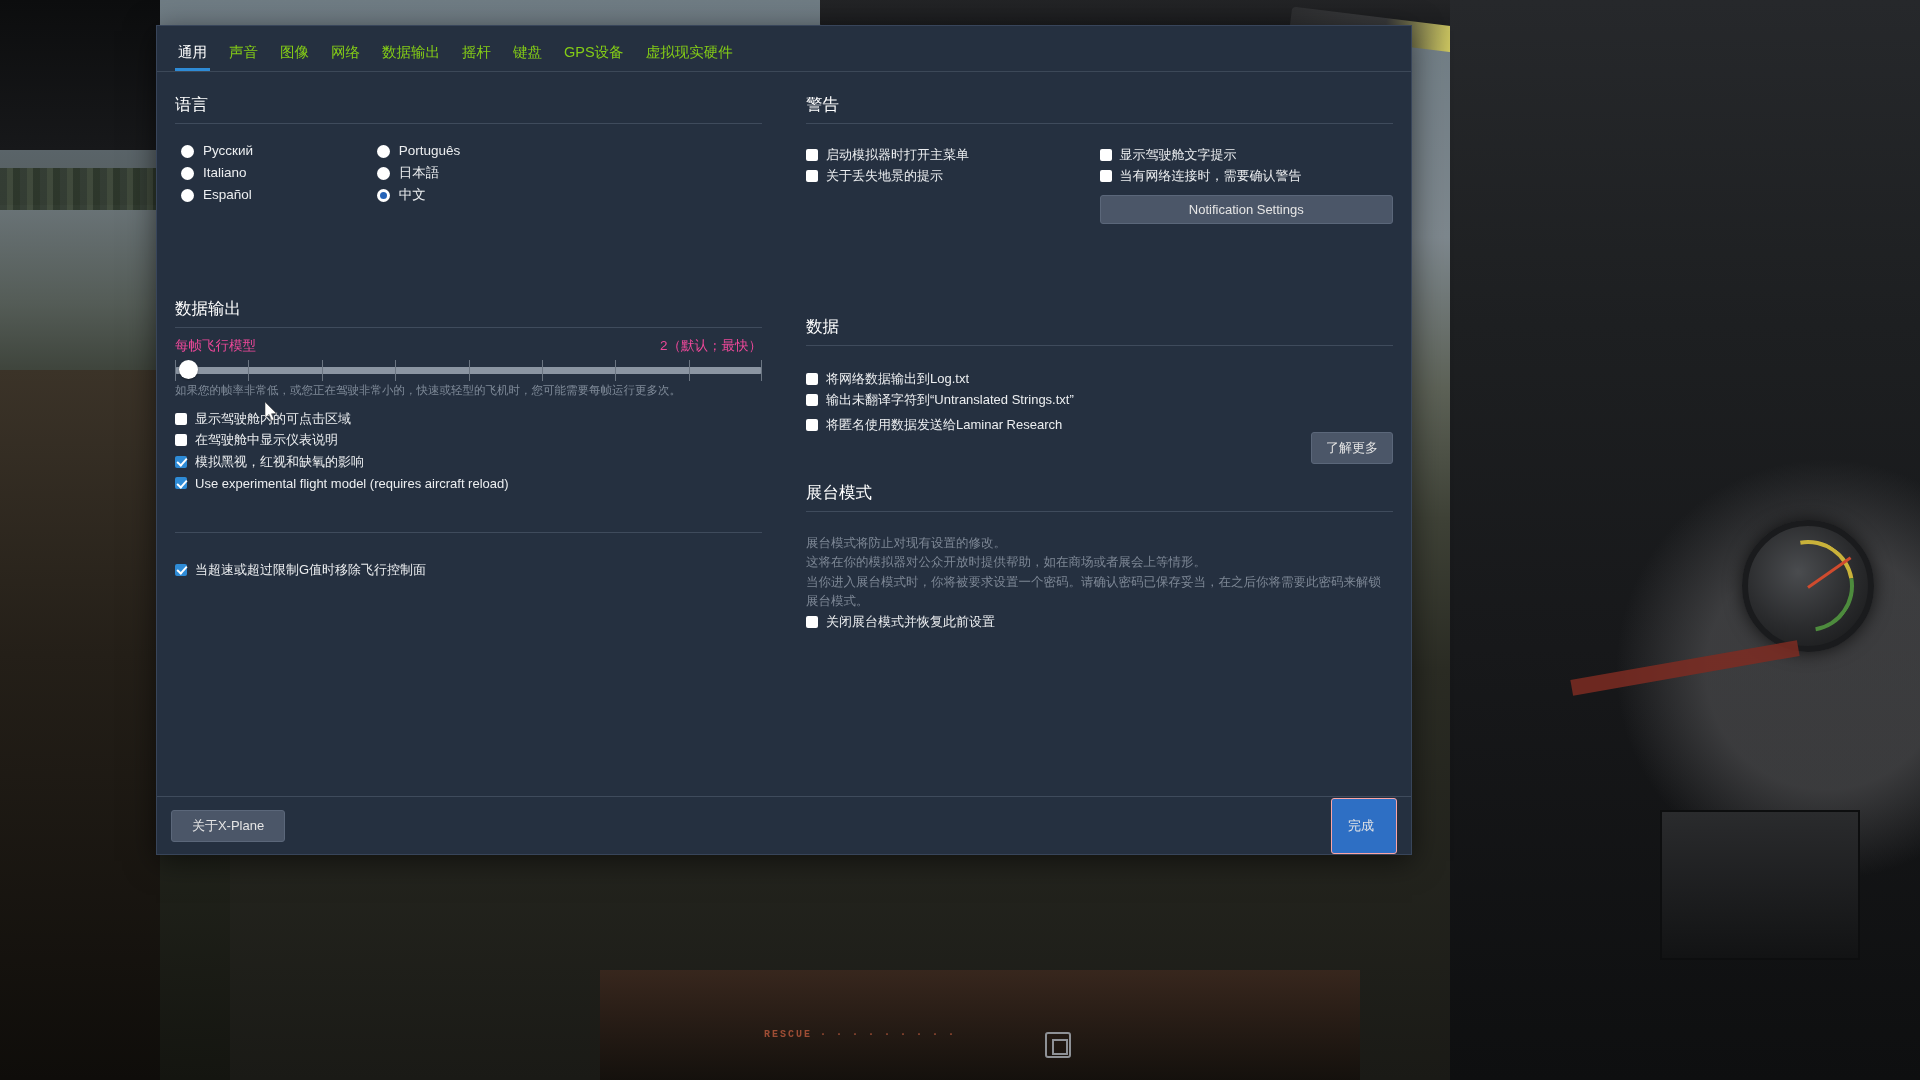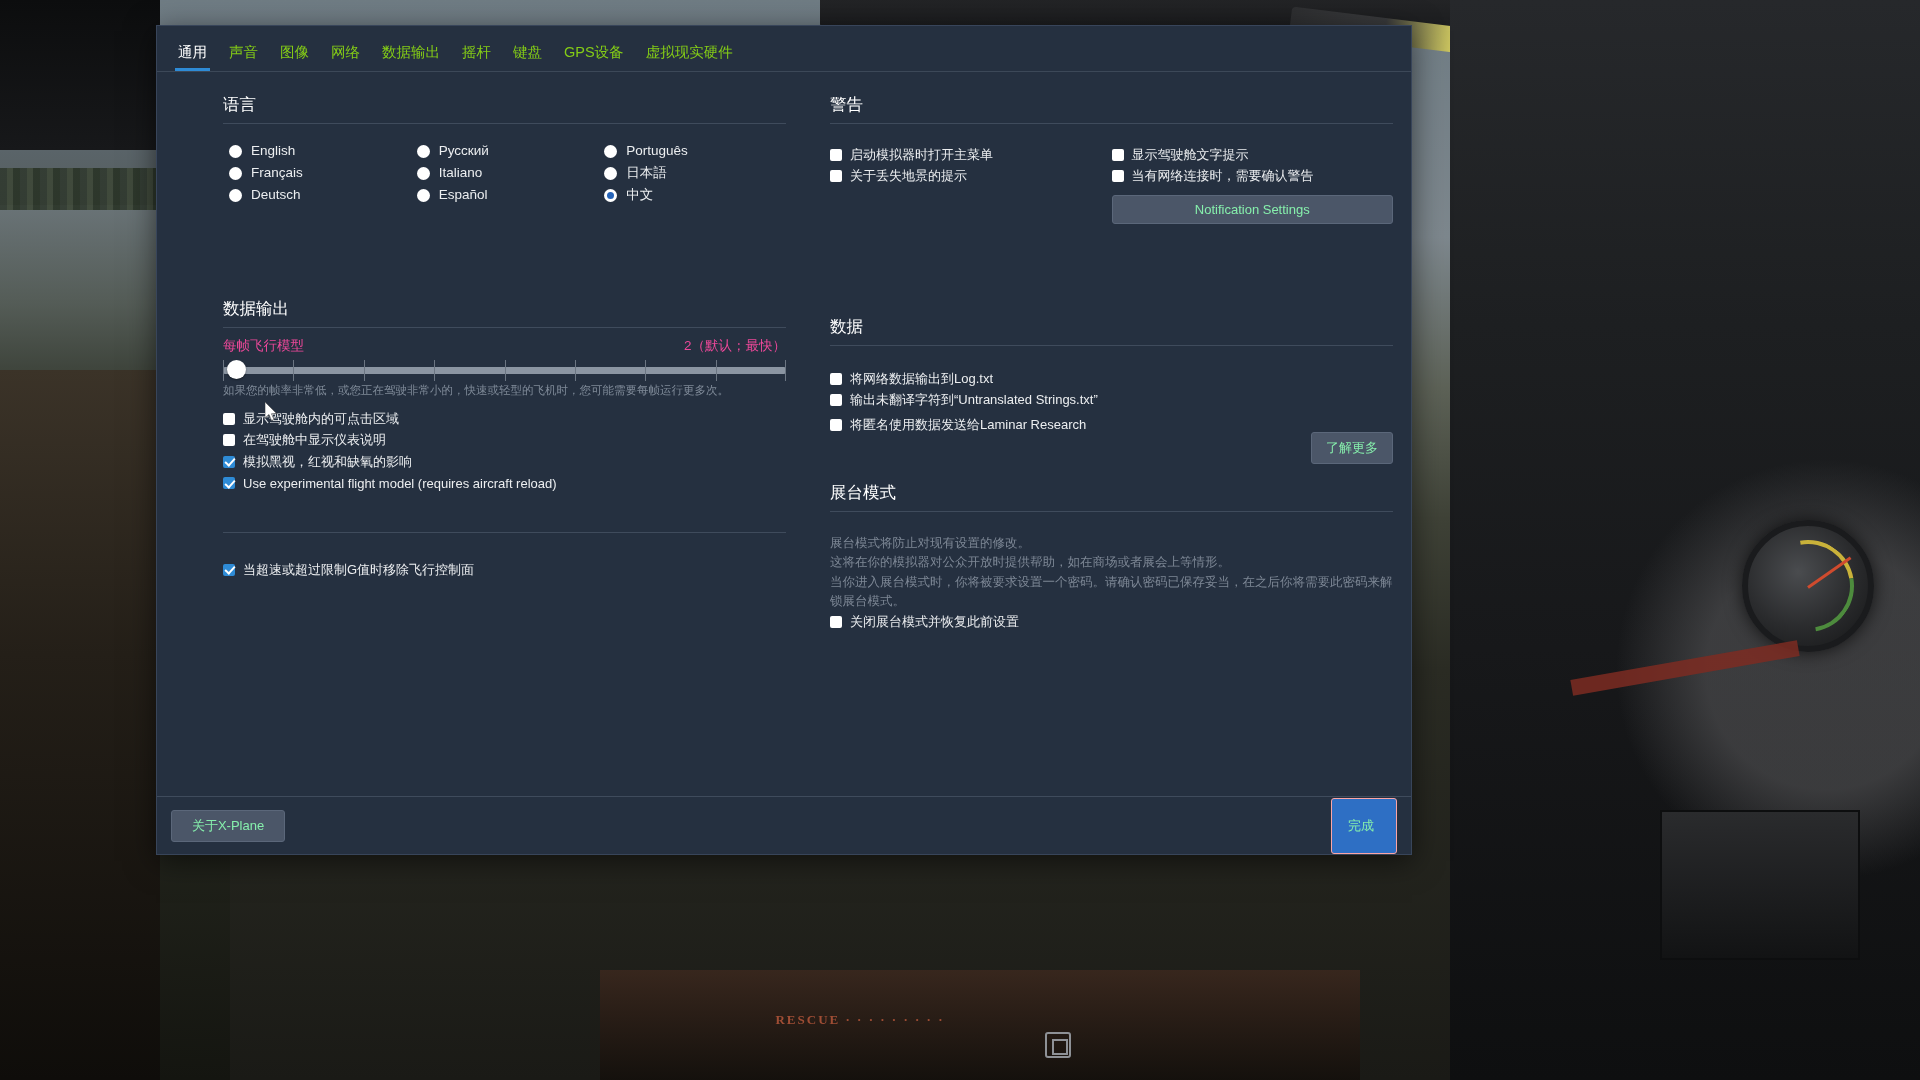--- a/index.html
+++ b/index.html
@@ -73,23 +73,23 @@
   #bg .lowerbox {
     position: absolute; right: 60px; bottom: 120px; width: 200px; height: 150px;
     background: linear-gradient(180deg, #2a2b2d, #121314);
     border: 2px solid #0d0e0f;
   }
   #bg .bottomstrip {
     position: absolute; left: 600px; bottom: 0; width: 760px; height: 110px;
     background: linear-gradient(180deg, rgba(60,40,30,.85), rgba(20,16,12,.95));
   }
   #bg .rescue {
-    position: absolute; left: 660px; bottom: 52px; width: 400px;
-    color: #b4563a; font-size: 13px; letter-spacing: 2px; font-weight: bold;
-    opacity: .85; font-family: Liberation Serif, serif; text-align: center;
+    position: absolute; left: 660px; bottom: 40px; width: 400px;
+    color: #b4563a; font-size: 10px; letter-spacing: 2px; font-weight: bold;
+    opacity: .85; font-family: Liberation Mono, monospace; text-align: center;
   }
   #bg .placard {
     position: absolute; left: 1045px; bottom: 22px; width: 26px; height: 26px;
     border: 2px solid #8e9196; border-radius: 3px;
   }
   #bg .placard:after {
     content: ""; position: absolute; left: 5px; top: 5px; width: 12px; height: 12px;
     border: 2px solid #8e9196;
   }
   #bg .topleftdark {
@@ -132,21 +132,21 @@
     height: 3px; background: #2e8bd6;
   }
 
   
   .content {
     display: flex;
     padding: 14px 10px 0 10px;
     height: 742px;
   }
   .col { width: 50%; padding: 0 8px; }
-  .col.left { padding-right: 22px; margin-left: 48px; }
+  .col.left { padding-right: 22px; }
   .col.right { padding-left: 22px; }
 
   .section { margin-bottom: 6px; }
   .section-title {
     font-size: 16.5px; color: #ffffff; padding: 8px 0 7px 0;
   }
   .section-rule { height: 1px; background: #3f4b5c; margin-bottom: 16px; }
 
   
   .radio-grid { display: flex; }
@@ -200,21 +200,21 @@
   }
   .slider-knob {
     position: absolute; top: 1px; left: 4px;
     width: 19px; height: 19px; border-radius: 50%;
     background: #ffffff; box-shadow: 0 1px 2px rgba(0,0,0,.4);
   }
   .slider-hint { font-size: 11.5px; color: #7f8a98; margin-bottom: 10px; }
 
   
   .btn {
-    background: #4b5668; border: 1px solid #5b677a; color: #86efac;
+    background: #4b5668; border: 1px solid #5b677a; color: #e5e5e5;
     font-size: 13px; padding: 6px 14px; border-radius: 3px; cursor: default;
     font-family: "Liberation Sans", sans-serif;
   }
   .btn-wide { display: block; width: 100%; text-align: center; }
 
   .para { font-size: 12.5px; color: #7d8795; line-height: 19.5px; }
 
   
   .footer {
     position: absolute; left: 0; right: 0; bottom: 0; height: 58px;
@@ -274,34 +274,20 @@
 
   <div class="content">
 
     <div class="col left">
 
       <div class="section">
         <div class="section-title">语言</div>
         <div class="section-rule"></div>
         <div class="radio-grid">
 
-          <div class="radio-col">
-            <div class="opt">
-              <span class="radio"></span>
-              <span class="opt-label">English</span>
-            </div>
-            <div class="opt">
-              <span class="radio"></span>
-              <span class="opt-label">Français</span>
-            </div>
-            <div class="opt">
-              <span class="radio"></span>
-              <span class="opt-label">Deutsch</span>
-            </div>
-          </div>
 
           <div class="radio-col">
             <div class="opt">
               <span class="radio"></span>
               <span class="opt-label">Русский</span>
             </div>
             <div class="opt">
               <span class="radio"></span>
               <span class="opt-label">Italiano</span>
             </div>

